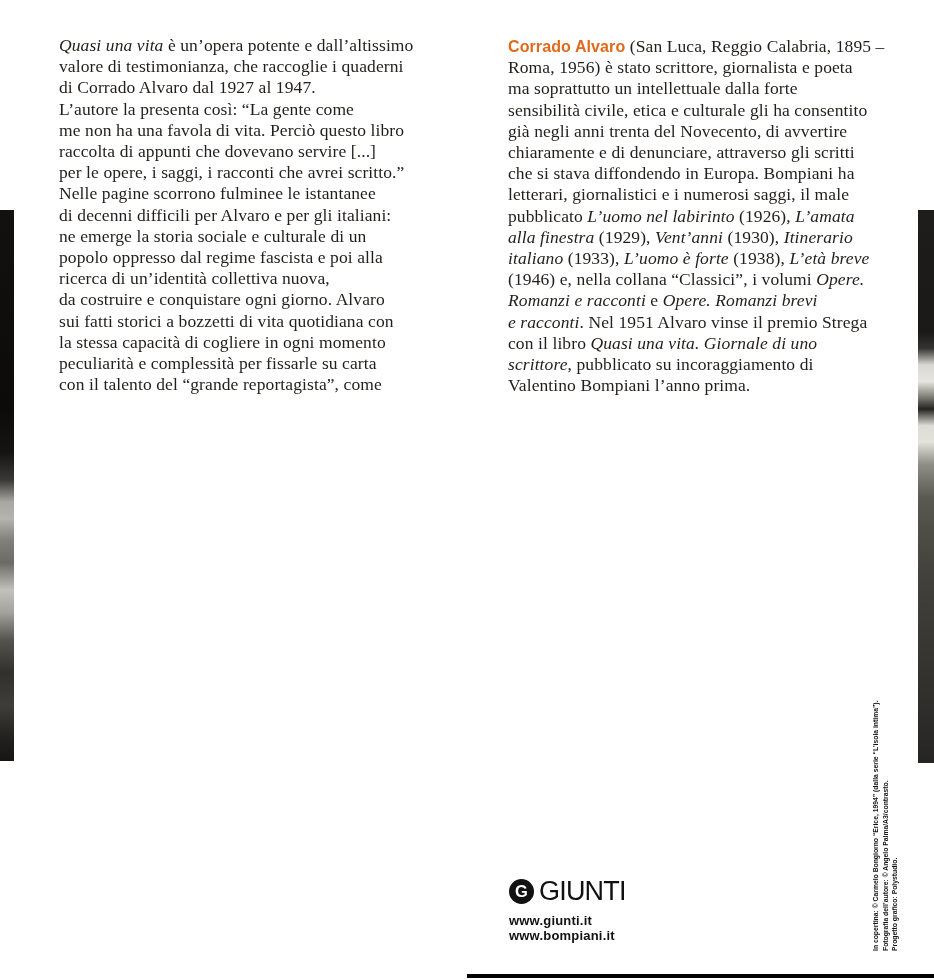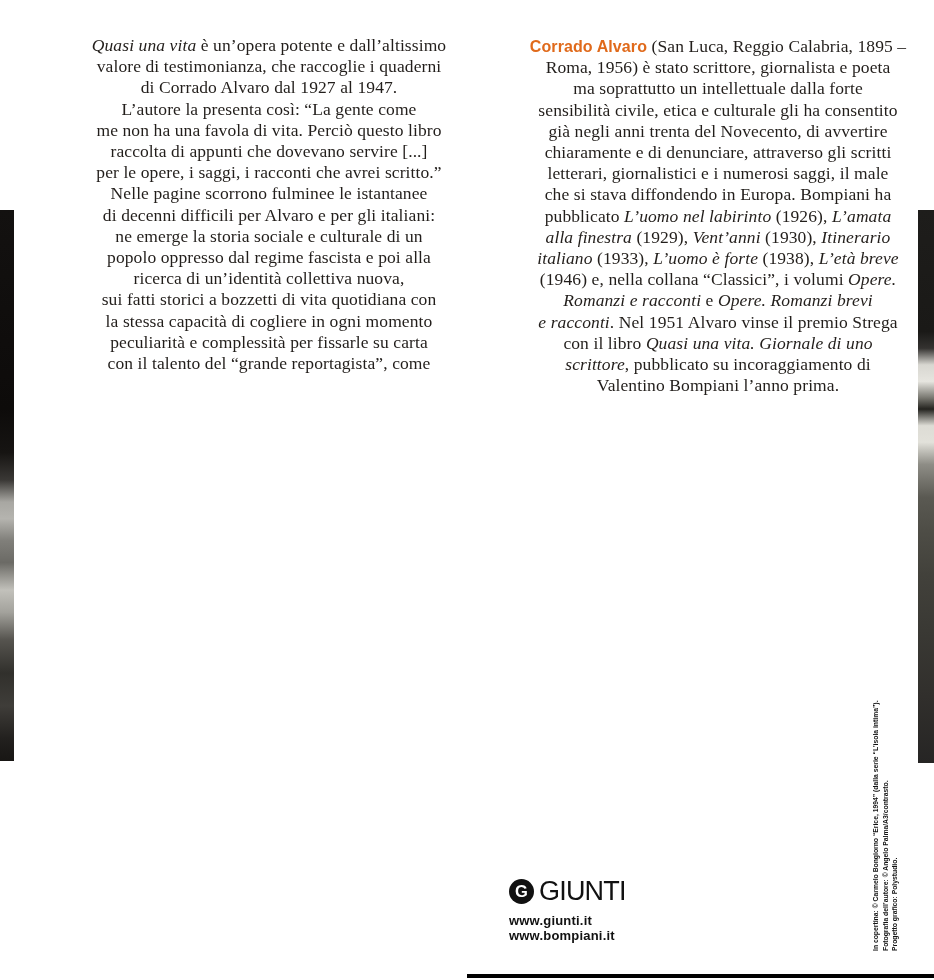--- a/index.html
+++ b/index.html
@@ -11,21 +11,20 @@
     font-family: "Liberation Serif", serif;
   }
 
   
   .col {
     position: absolute;
     color: #221e1b;
     font-size: 17.5px;
     line-height: 21.2px;
     letter-spacing: 0.1px;
-    text-align: center;
   }
   .col .line { white-space: pre; }
   .col-left  { left: 59px;  top: 35px; width: 420px; }
   .col-right { left: 508px; top: 36px; width: 420px; }
   .it { font-style: italic; }
   .author {
     font-family: "Liberation Sans", sans-serif;
     font-weight: bold;
     font-size: 16px;
     color: var(--accent, #e06a1b);
@@ -93,35 +92,36 @@
       <div class="line"><span>di Corrado Alvaro dal 1927 al 1947.</span></div>
       <div class="line"><span>L’autore la presenta così: “La gente come</span></div>
       <div class="line"><span>me non ha una favola di vita. Perciò questo libro</span></div>
       <div class="line"><span>raccolta di appunti che dovevano servire [...]</span></div>
       <div class="line"><span>per le opere, i saggi, i racconti che avrei scritto.”</span></div>
       <div class="line"><span>Nelle pagine scorrono fulminee le istantanee</span></div>
       <div class="line"><span>di decenni difficili per Alvaro e per gli italiani:</span></div>
       <div class="line"><span>ne emerge la storia sociale e culturale di un</span></div>
       <div class="line"><span>popolo oppresso dal regime fascista e poi alla</span></div>
       <div class="line"><span>ricerca di un’identità collettiva nuova,</span></div>
+      <div class="line"><span>da costruire e conquistare ogni giorno. Alvaro</span></div>
       <div class="line"><span>sui fatti storici a bozzetti di vita quotidiana con</span></div>
       <div class="line"><span>la stessa capacità di cogliere in ogni momento</span></div>
       <div class="line"><span>peculiarità e complessità per fissarle su carta</span></div>
       <div class="line"><span>con il talento del “grande reportagista”, come</span></div>
     </div>
 
   <div class="col col-right">
       <div class="line"><span class="author">Corrado Alvaro</span><span> (San Luca, Reggio Calabria, 1895 –</span></div>
       <div class="line"><span>Roma, 1956) è stato scrittore, giornalista e poeta</span></div>
       <div class="line"><span>ma soprattutto un intellettuale dalla forte</span></div>
       <div class="line"><span>sensibilità civile, etica e culturale gli ha consentito</span></div>
       <div class="line"><span>già negli anni trenta del Novecento, di avvertire</span></div>
       <div class="line"><span>chiaramente e di denunciare, attraverso gli scritti</span></div>
+      <div class="line"><span>che si stava diffondendo in Europa. Bompiani ha</span></div>
       <div class="line"><span>letterari, giornalistici e i numerosi saggi, il male</span></div>
-      <div class="line"><span>che si stava diffondendo in Europa. Bompiani ha</span></div>
       <div class="line"><span>pubblicato </span><span class="it">L’uomo nel labirinto</span><span> (1926), </span><span class="it">L’amata</span></div>
       <div class="line"><span class="it">alla finestra</span><span> (1929), </span><span class="it">Vent’anni</span><span> (1930), </span><span class="it">Itinerario</span></div>
       <div class="line"><span class="it">italiano</span><span> (1933), </span><span class="it">L’uomo è forte</span><span> (1938), </span><span class="it">L’età breve</span></div>
       <div class="line"><span>(1946) e, nella collana “Classici”, i volumi </span><span class="it">Opere.</span></div>
       <div class="line"><span class="it">Romanzi e racconti</span><span> e </span><span class="it">Opere. Romanzi brevi</span></div>
       <div class="line"><span class="it">e racconti</span><span>. Nel 1951 Alvaro vinse il premio Strega</span></div>
       <div class="line"><span>con il libro </span><span class="it">Quasi una vita. Giornale di uno</span></div>
       <div class="line"><span class="it">scrittore</span><span>, pubblicato su incoraggiamento di</span></div>
       <div class="line"><span>Valentino Bompiani l’anno prima.</span></div>
     </div>

